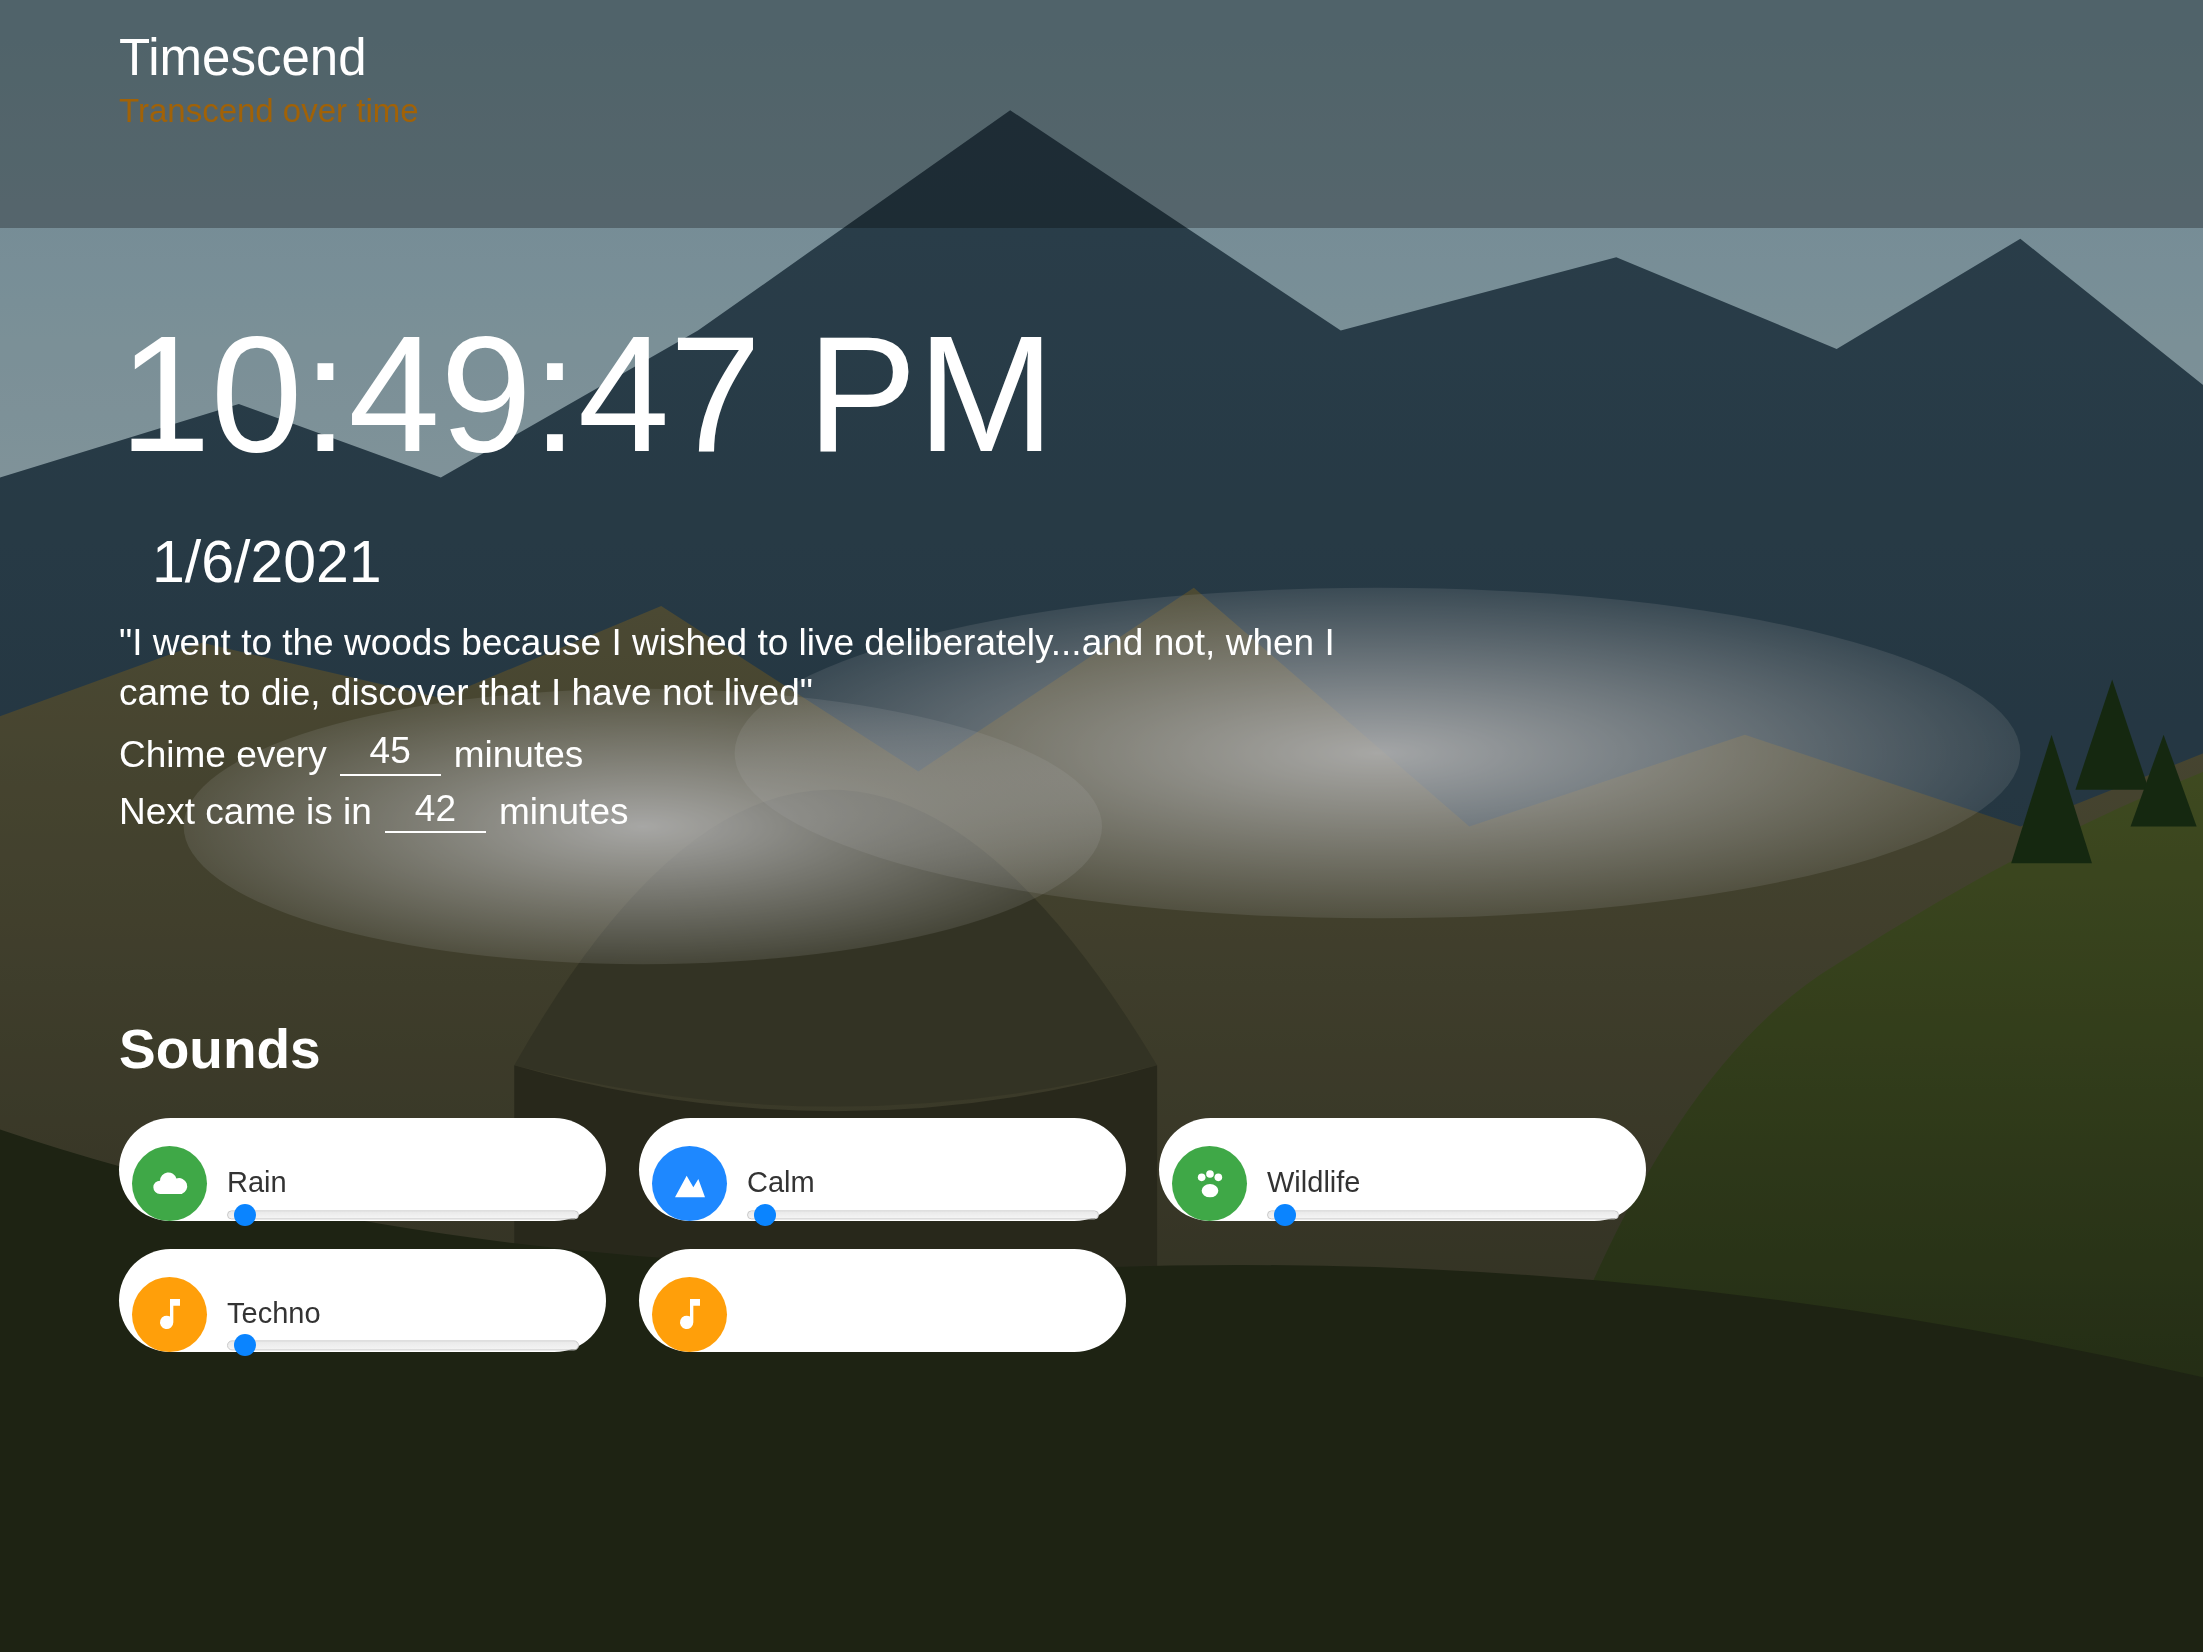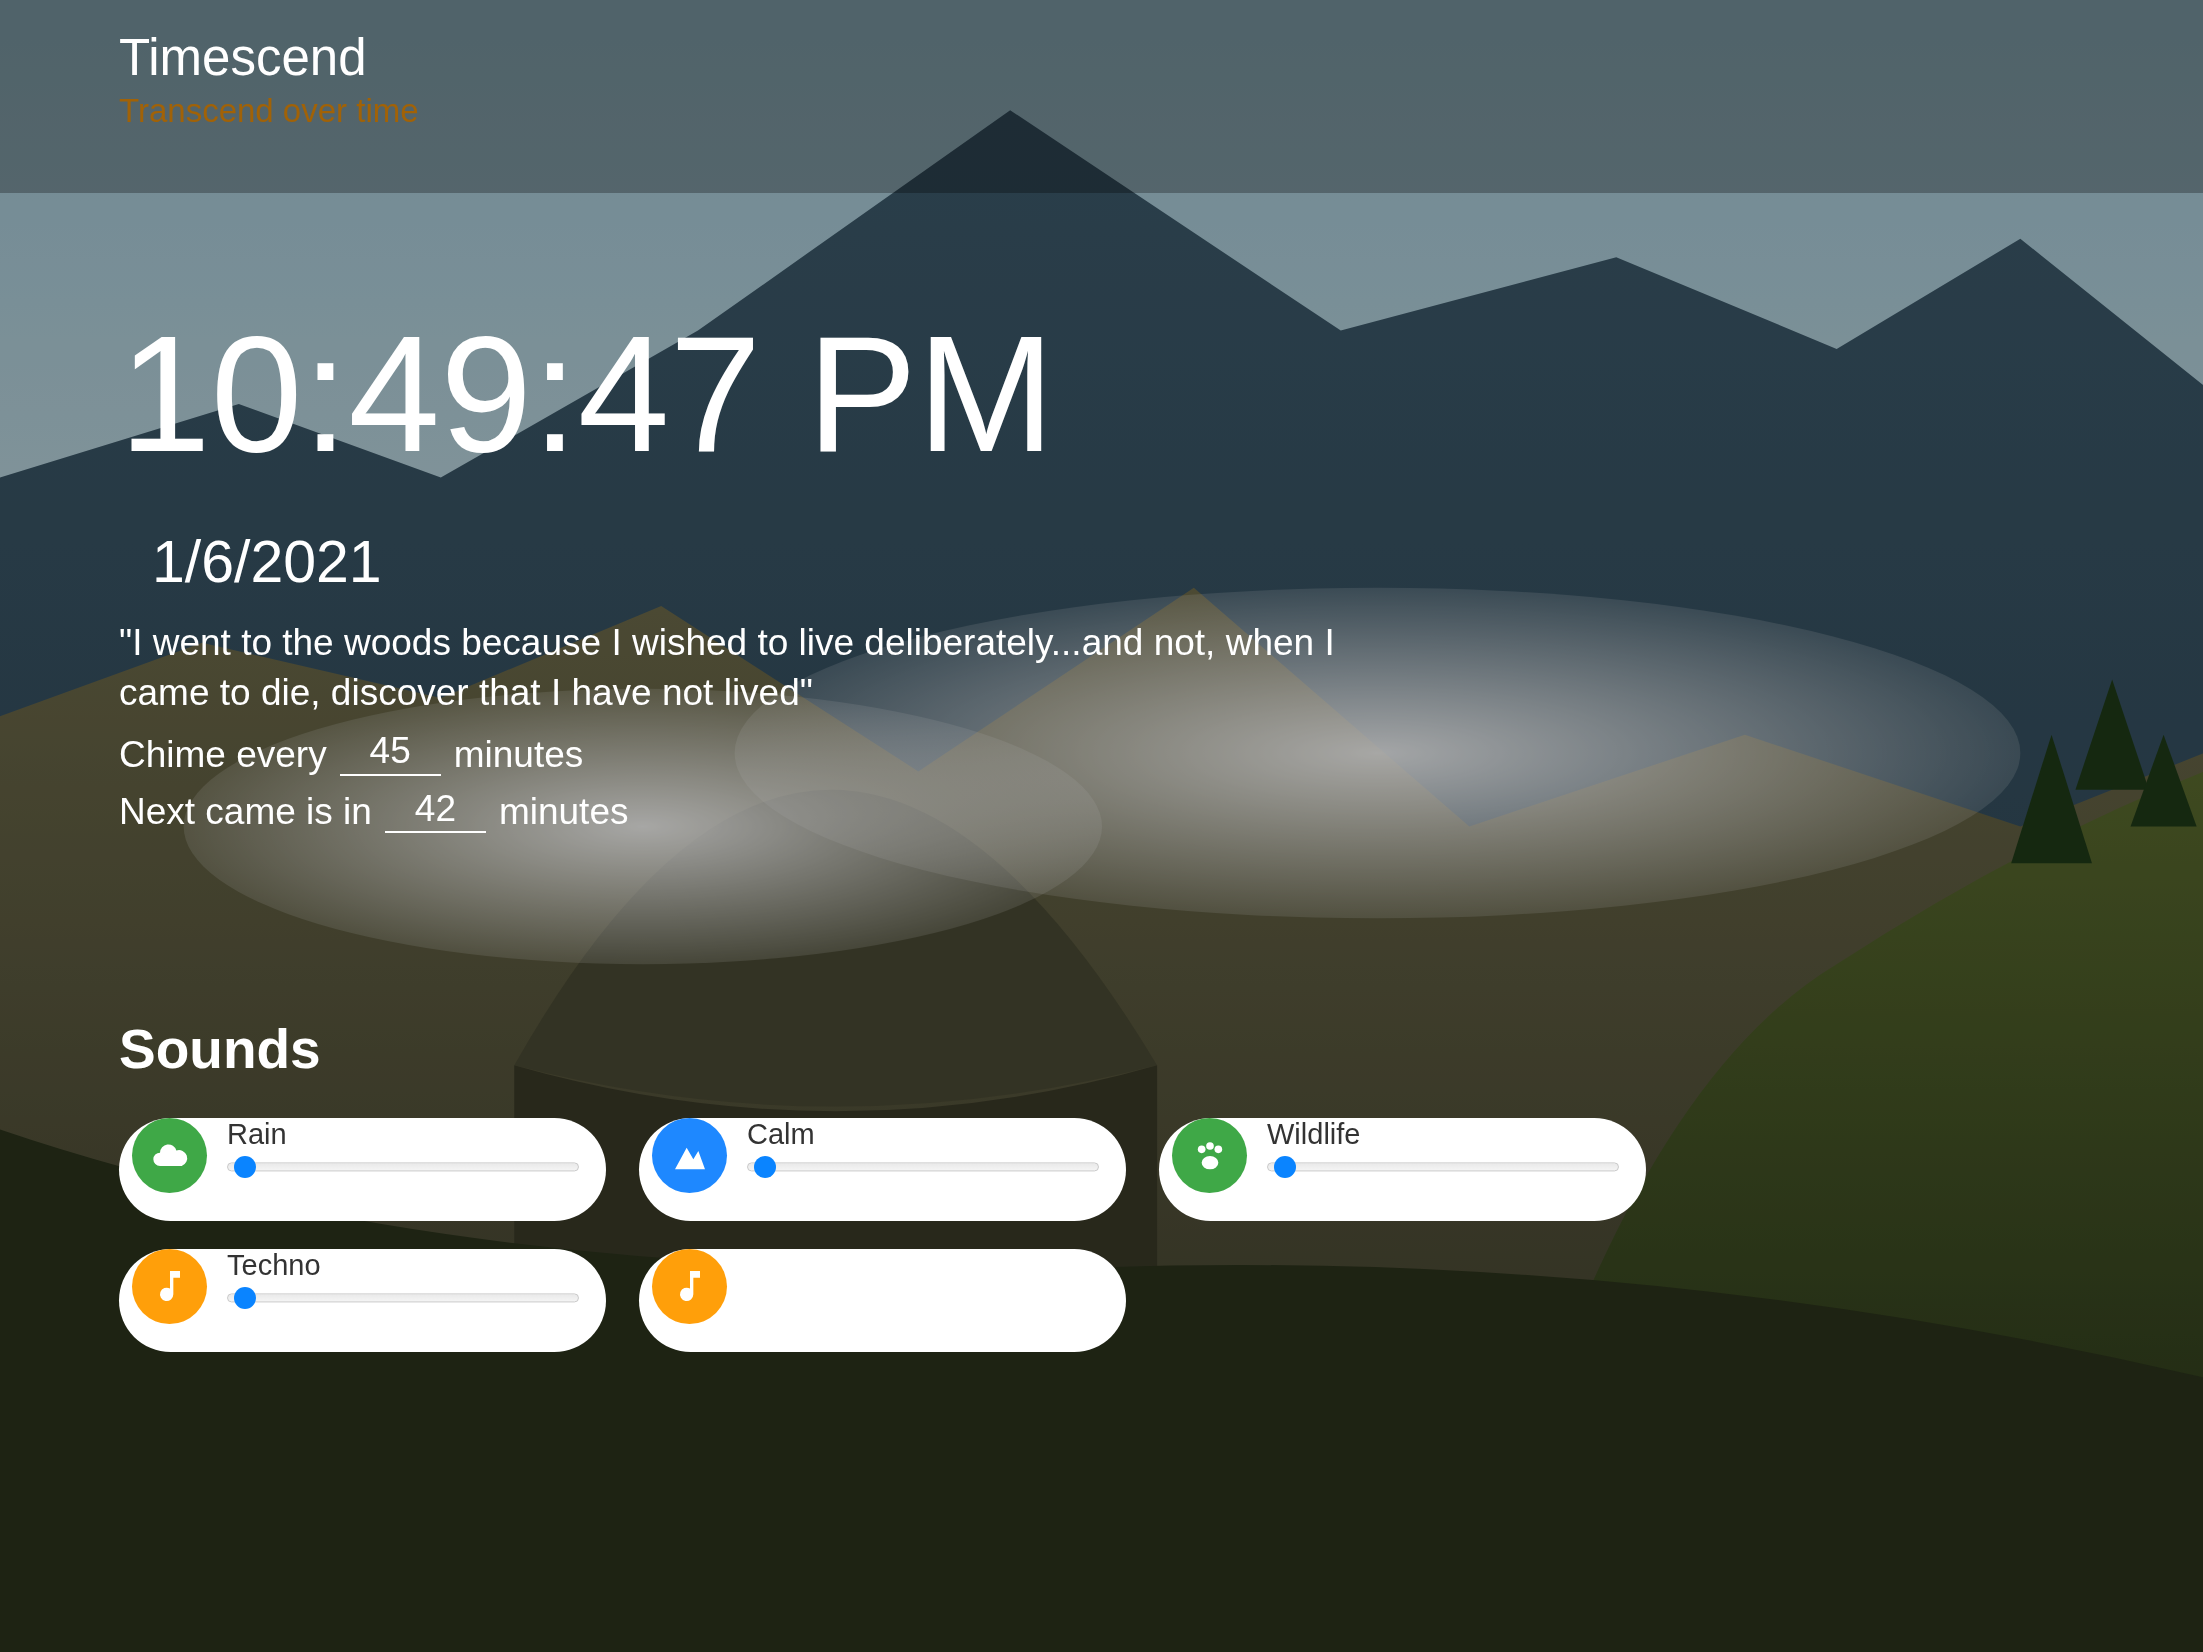--- a/index.html
+++ b/index.html
@@ -20,21 +20,21 @@
   .bg svg { width: 100%; height: 100%; display:block; }
   .dark-overlay {
     position: absolute;
     inset: 0;
     background: rgba(0,0,0,0.30);
     z-index: -1;
   }
   .header {
     position: absolute;
     top: 0; left: 0; right: 0;
-    height: 193px;
+    height: 228px;
     background: rgba(0,0,0,0.28);
     padding: 27.5px 0 0 119px;
   }
   .app-title { font-size: 51px; font-weight: 400; }
   .app-subtitle { font-size: 33px; font-weight: 400; margin-top: 5.5px; color:#a16207;}
   .content {
     position: absolute;
     top: 312px;
     left: 119px;
     right: 110px;
@@ -82,21 +82,21 @@
     margin-top: 37px;
     display: grid;
     grid-template-columns: repeat(3, 487px);
     gap: 27.5px 33px;
   }
   .sound-card {
     background: #fff;
     border-radius: 917px;
     height: 103px;
     display:flex;
-    align-items:flex-start;
+    align-items:flex-end;
     padding: 0 27.5px 0 13px;
     color:#333;
   }
   .sound-icon {
     width: 75px; height: 75px;
     border-radius: 50%;
     display:flex; align-items:center; justify-content:center;
     flex-shrink:0;
   }
   .sound-icon svg { width: 40px; height: 40px; fill:#fff; }

